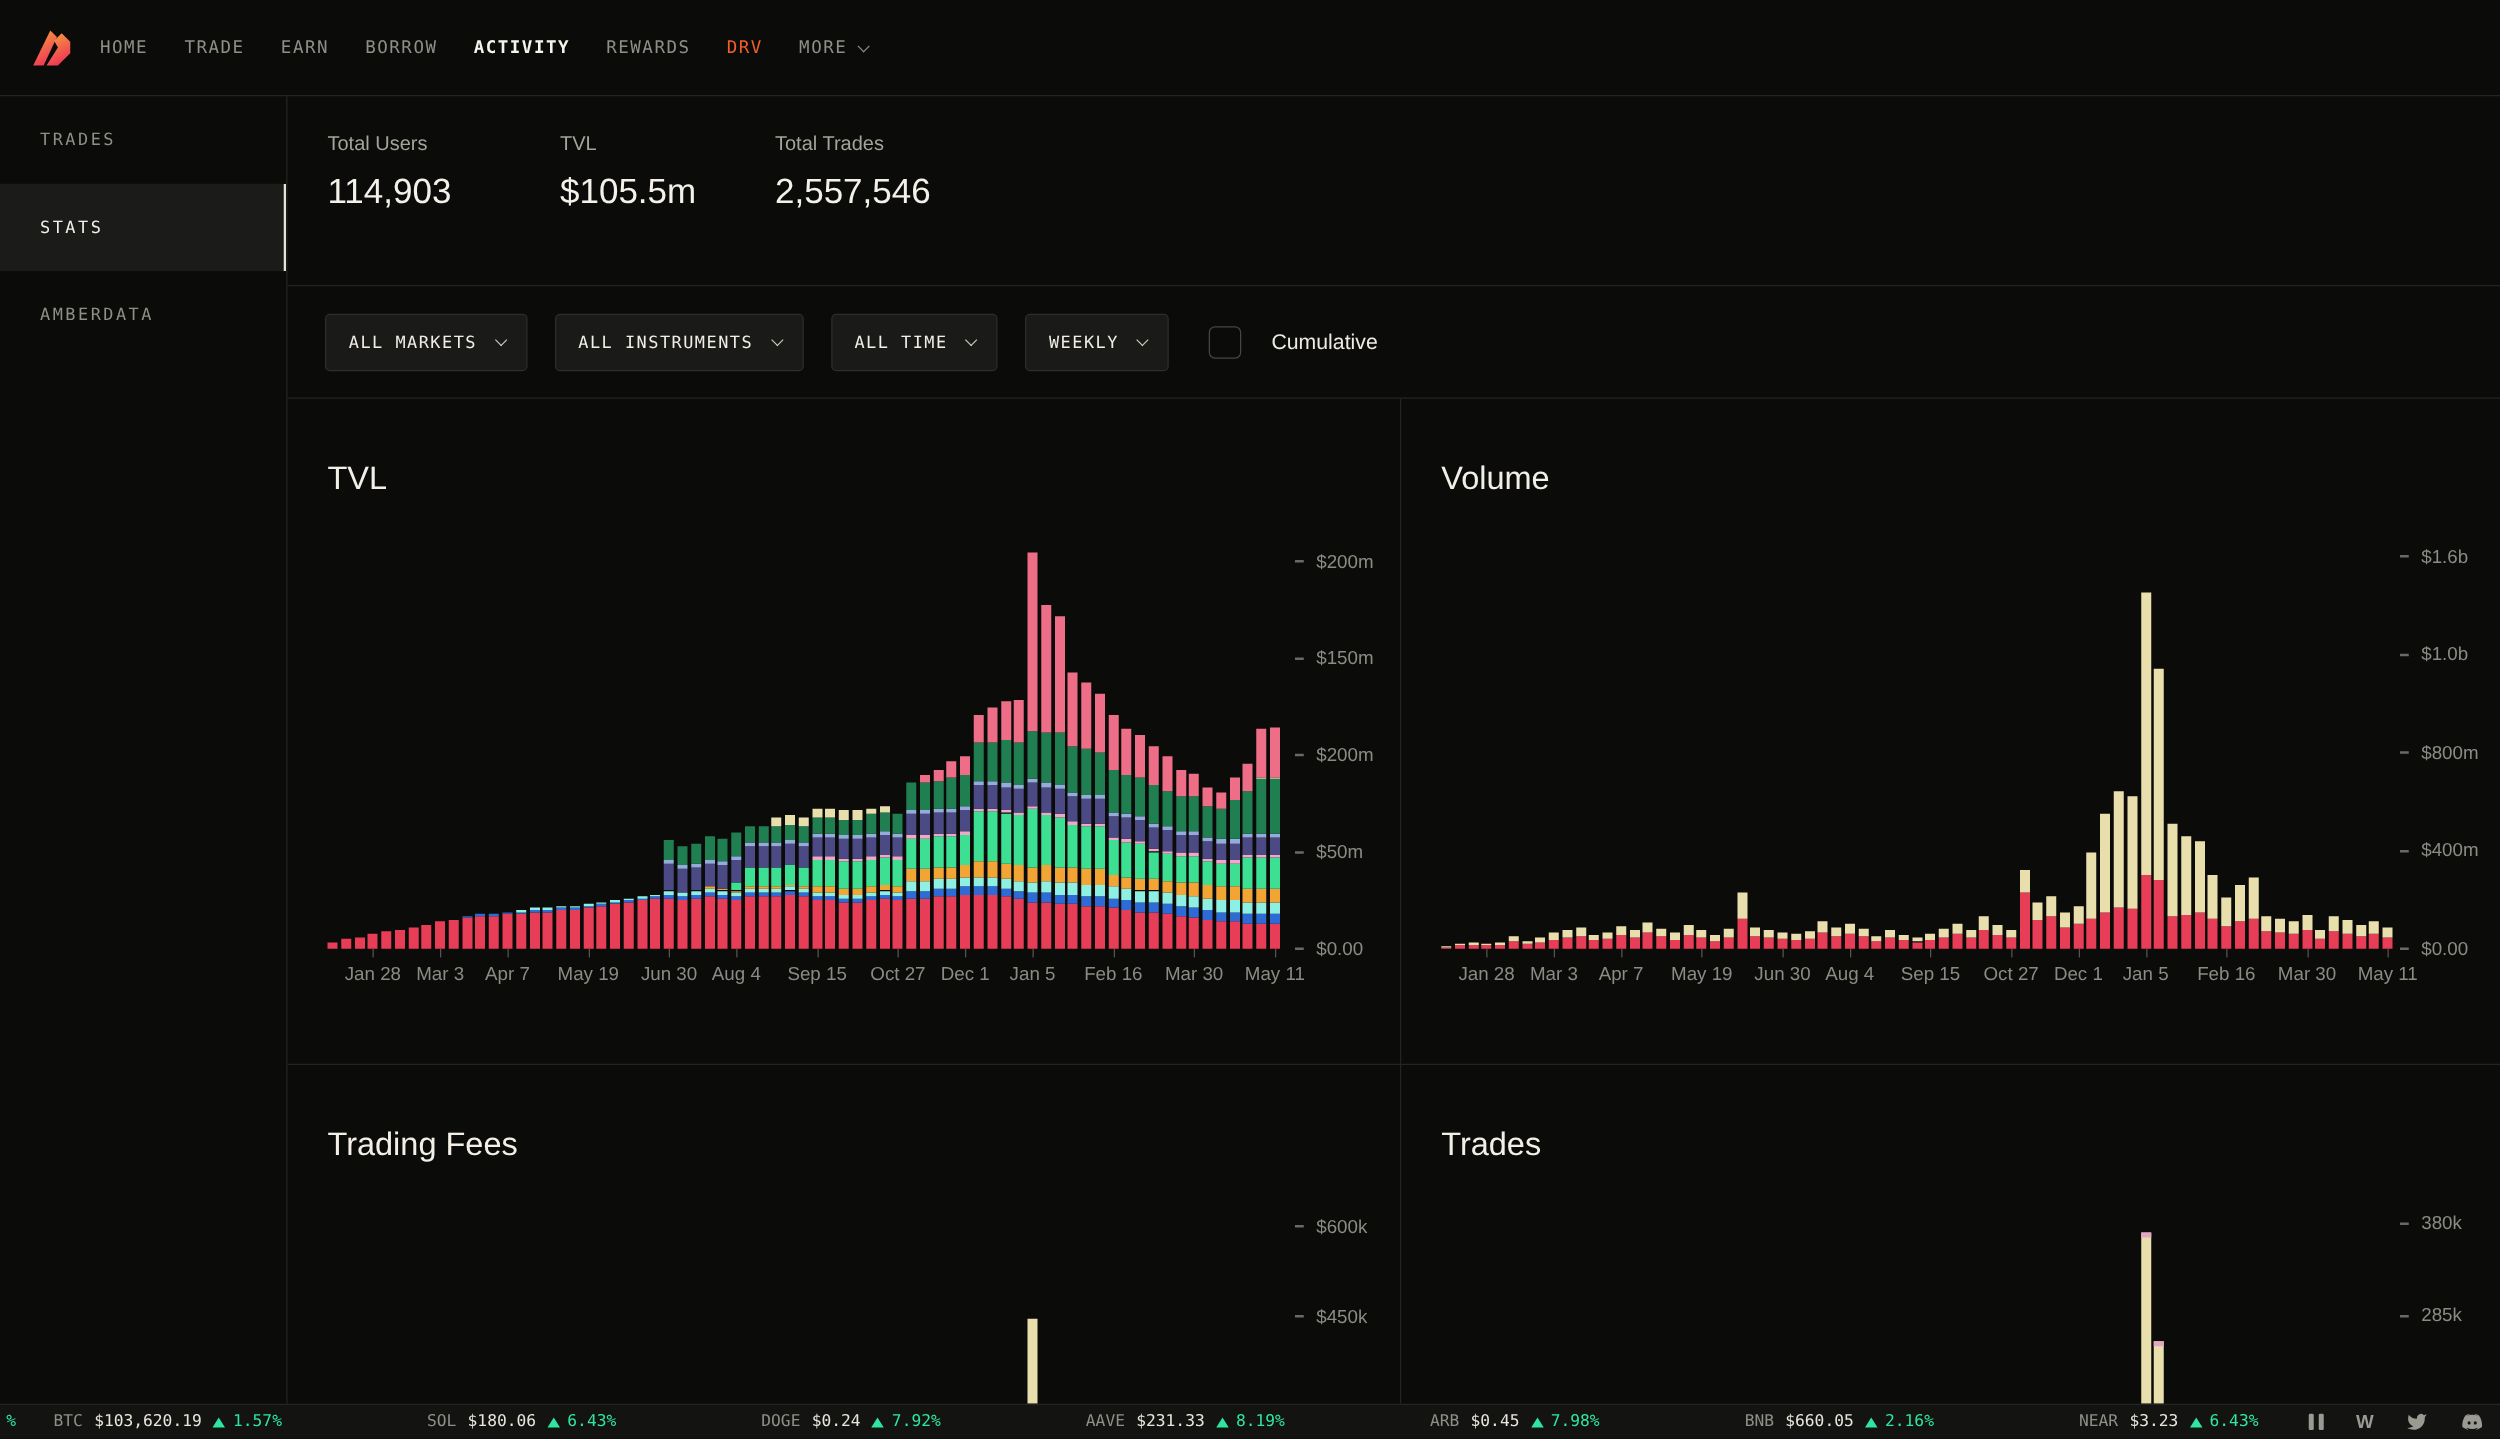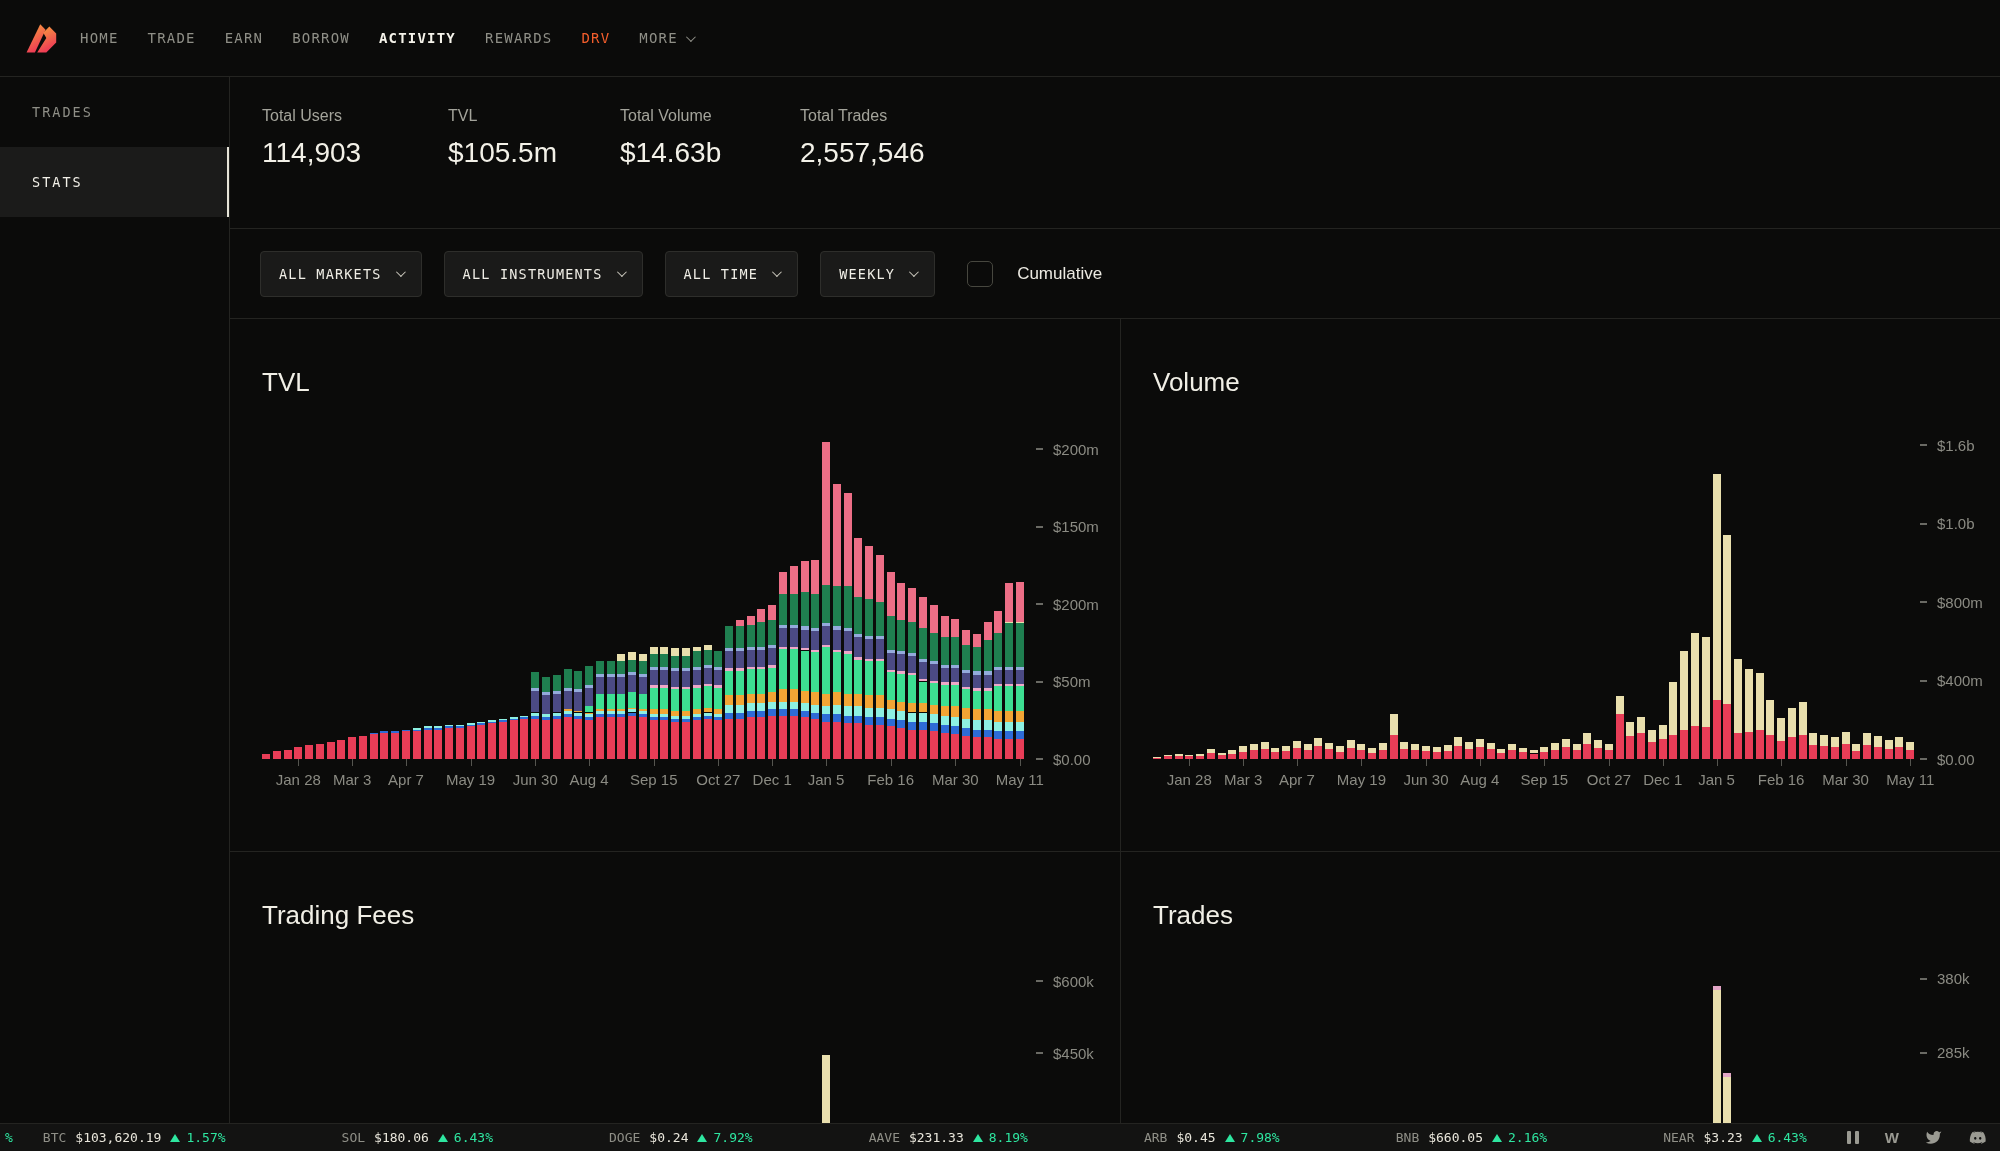--- a/index.html
+++ b/index.html
@@ -108,35 +108,32 @@
         <span>MORE</span>
         <span class="chev"></span>
       </a>
     </nav>
 </header>
 
 <div class="shell">
   <aside class="sidebar" id="sidebar">
       <div class="side-item">TRADES</div>
       <div class="side-item active">STATS</div>
+      <div class="side-item">AMBERDATA</div>
     </aside>
 
   <main class="main">
     <section class="stats-row" id="stats-row">
         <div class="stat">
           <div class="stat-label">Total Users</div>
           <div class="stat-value">114,903</div>
         </div>
         <div class="stat">
           <div class="stat-label">TVL</div>
           <div class="stat-value">$105.5m</div>
-        </div>
-        <div class="stat">
-          <div class="stat-label">Total Volume</div>
-          <div class="stat-value">$14.63b</div>
         </div>
         <div class="stat">
           <div class="stat-label">Total Trades</div>
           <div class="stat-value">2,557,546</div>
         </div>
       </section>
 
     <section class="filters-row">
       <span id="filter-dropdowns" style="display:flex;gap:22px">
           <button class="dropdown">

